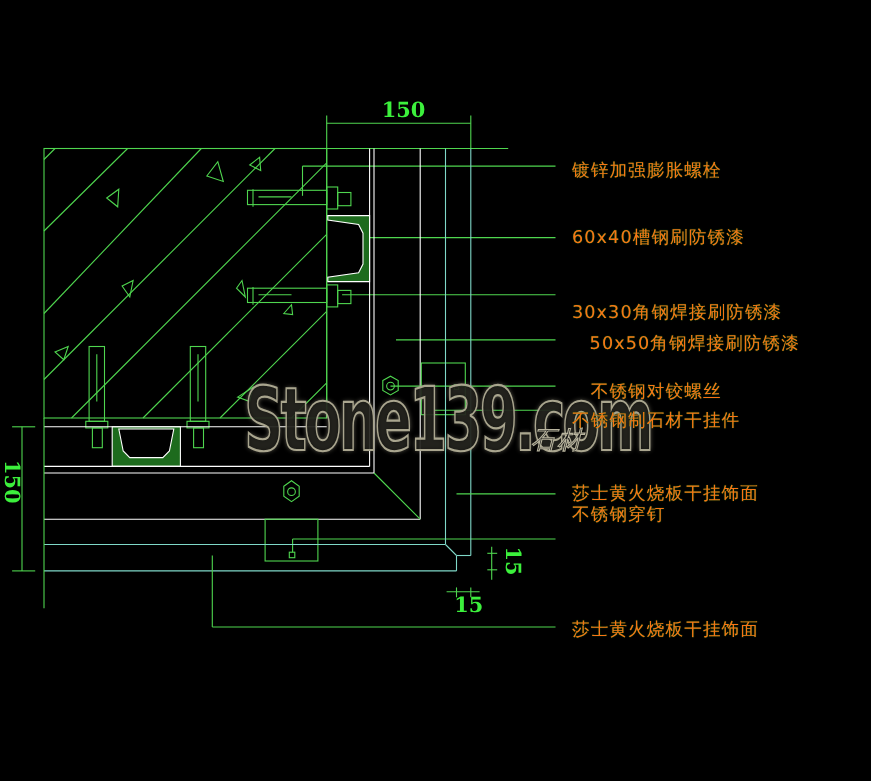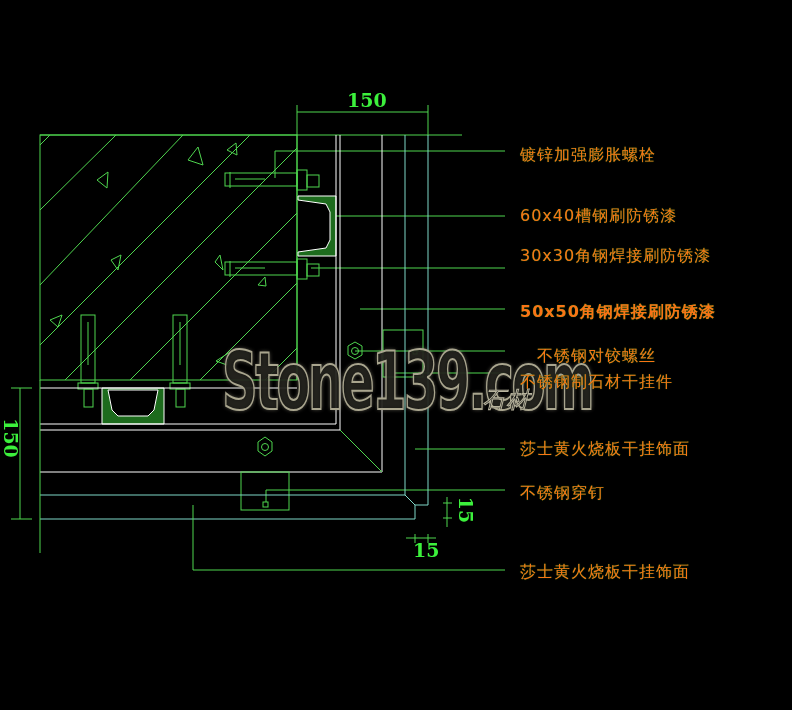--- a/index.html
+++ b/index.html
@@ -168,19 +168,19 @@
 <div class="watermark">Stone139.com</div>
 <div class="watermark-cn">石材</div>
 
 <div class="dim" style="left:347px; top:90px;">150</div>
 <div class="dim rot" style="left:-9px; top:428px;">150</div>
 <div class="dim rot" style="left:453px; top:500px;">15</div>
 <div class="dim" style="left:413px; top:540px;">15</div>
 
 <div class="label" style="left:520px; top:143px;">镀锌加强膨胀螺栓</div>
 <div class="label" style="left:520px; top:204px;">60x40槽钢刷防锈漆</div>
-<div class="label" style="left:520px; top:244px;">30x30角钢焊接刷防锈漆</div>
-<div class="label" style="left:520px; top:300px;font-weight:bold;">50x50角钢焊接刷防锈漆</div>
+<div class="label" style="left:520px; top:272px;">30x30角钢焊接刷防锈漆</div>
+<div class="label" style="left:536px; top:300px;">50x50角钢焊接刷防锈漆</div>
 <div class="label" style="left:537px; top:344px;">不锈钢对铰螺丝</div>
 <div class="label" style="left:520px; top:370px;">不锈钢制石材干挂件</div>
 <div class="label" style="left:520px; top:437px;">莎士黄火烧板干挂饰面</div>
-<div class="label" style="left:520px; top:481px;">不锈钢穿钉</div>
+<div class="label" style="left:520px; top:456px;">不锈钢穿钉</div>
 <div class="label" style="left:520px; top:560px;">莎士黄火烧板干挂饰面</div>
 
 </body></html>

